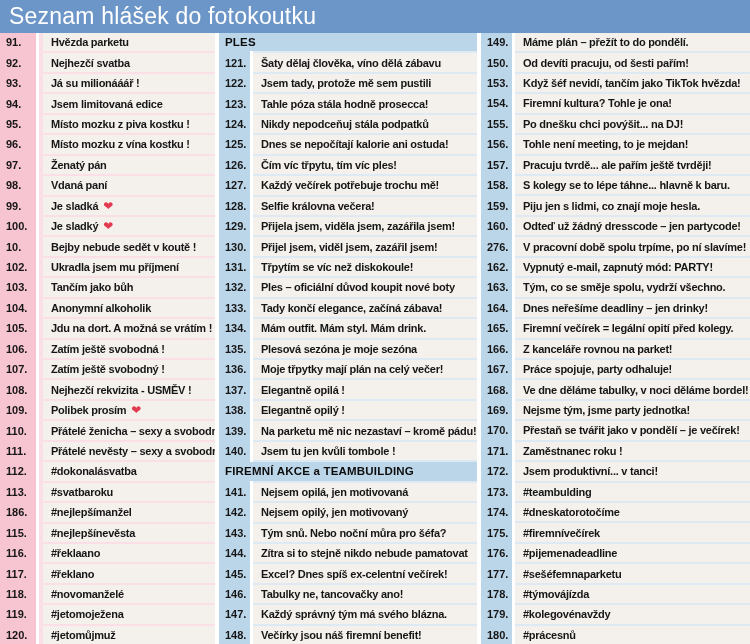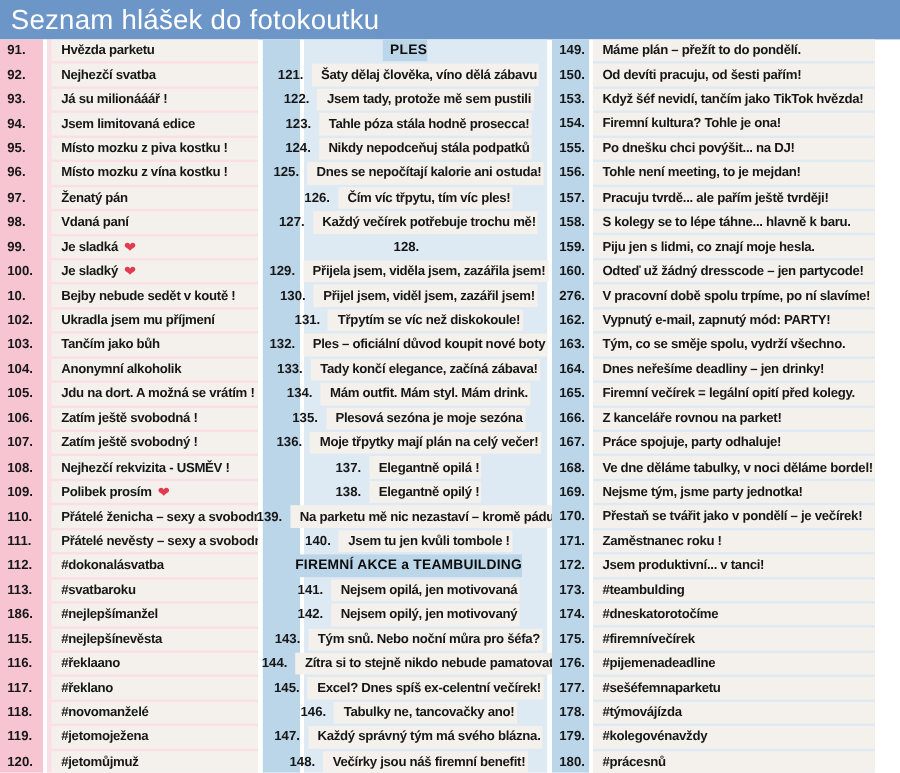--- a/index.html
+++ b/index.html
@@ -10,21 +10,21 @@
   }
   *{box-sizing:border-box;margin:0;padding:0;}
   html,body{width:750px;height:644px;overflow:hidden;}
   body{font-family:"Liberation Sans","DejaVu Sans",sans-serif;background:#ffffff;}
   .titlebar{height:33px;background:var(--header-bg);display:flex;align-items:center;padding:0 9px;}
   .titlebar h1{color:#ffffff;font-size:23px;font-weight:normal;letter-spacing:.2px;white-space:nowrap;}
   .columns{display:flex;height:611px;background:#ffffff;}
   .col{display:flex;flex-direction:column;}
   .col + .col{margin-left:4px;}
   .col-0{width:215px;background:linear-gradient(to right,var(--c1a) 0 36px,#ffffff 36px 39px,var(--c1g) 39px);}
-  .col-1{width:237px;background:linear-gradient(to right,var(--c2a) 0 31px,#ffffff 31px 34px,var(--c2g) 34px);align-items:center;}
+  .col-1{width:258px;background:linear-gradient(to right,var(--c2a) 0 31px,#ffffff 31px 34px,var(--c2g) 34px);}
   .col-2{width:269px;background:linear-gradient(to right,var(--c2a) 0 31px,#ffffff 31px 34px,var(--c2g) 34px);justify-content:center;}
   .row{flex:1;display:flex;align-items:stretch;min-height:0;}
   .row + .row{margin-top:2px;}
   .num{display:flex;align-items:center;padding-left:6px;font-size:11px;font-weight:bold;color:var(--txt);flex:none;}
   .col-0 .num{width:40px;}
   .col-1 .num,.col-2 .num{width:31px;}
   .txt{flex:1;display:flex;align-items:center;background:var(--cell);margin-left:3px;
        padding-left:8px;padding-right:2px;font-size:11px;font-weight:bold;color:var(--txt);
        letter-spacing:-0.25px;white-space:nowrap;overflow:hidden;}
   .header-row{background:var(--c2a);align-items:center;padding-left:6px;}
@@ -188,20 +188,21 @@
       <div class="row">
         <span class="num">126.</span>
         <span class="txt">Čím víc třpytu, tím víc ples!</span>
       </div>
       <div class="row">
         <span class="num">127.</span>
         <span class="txt">Každý večírek potřebuje trochu mě!</span>
       </div>
       <div class="row">
         <span class="num">128.</span>
+        <span class="txt">Selfie královna večera!</span>
       </div>
       <div class="row">
         <span class="num">129.</span>
         <span class="txt">Přijela jsem, viděla jsem, zazářila jsem!</span>
       </div>
       <div class="row">
         <span class="num">130.</span>
         <span class="txt">Přijel jsem, viděl jsem, zazářil jsem!</span>
       </div>
       <div class="row">

